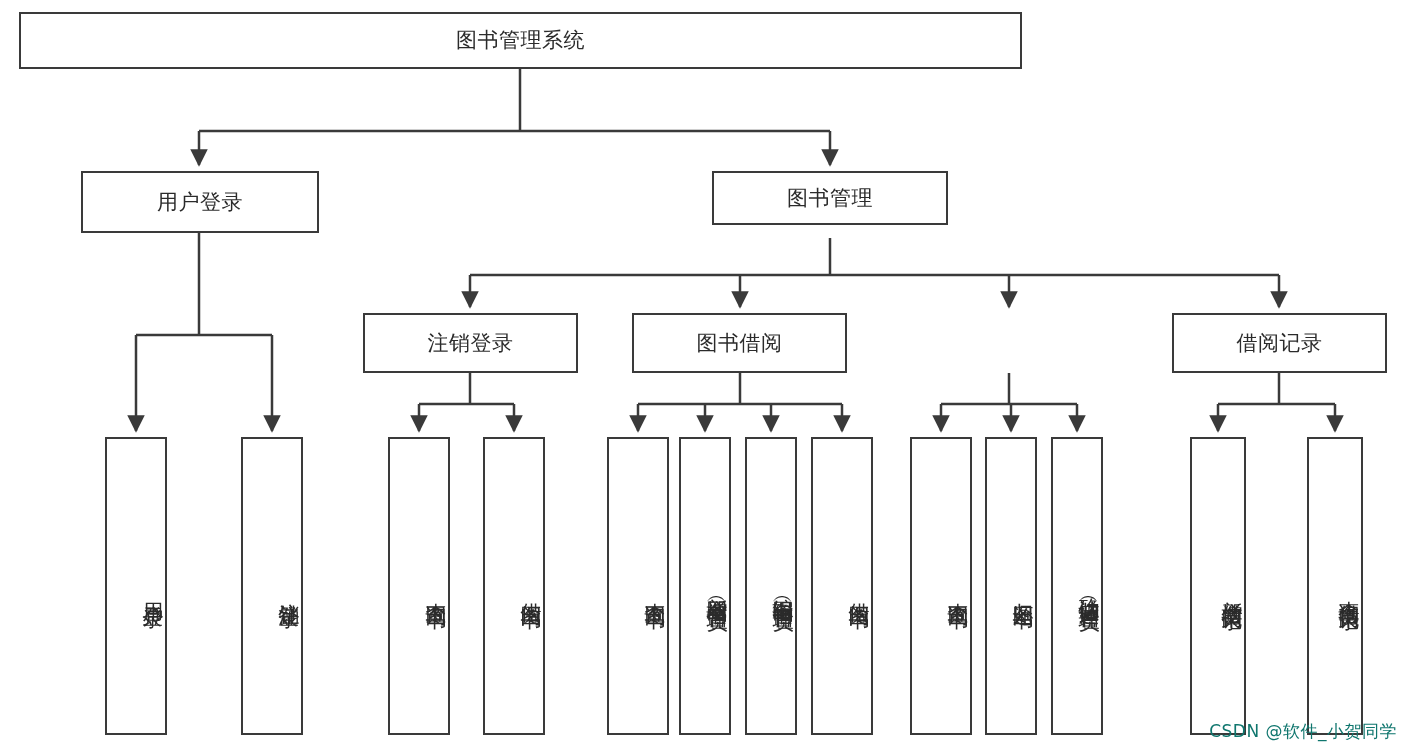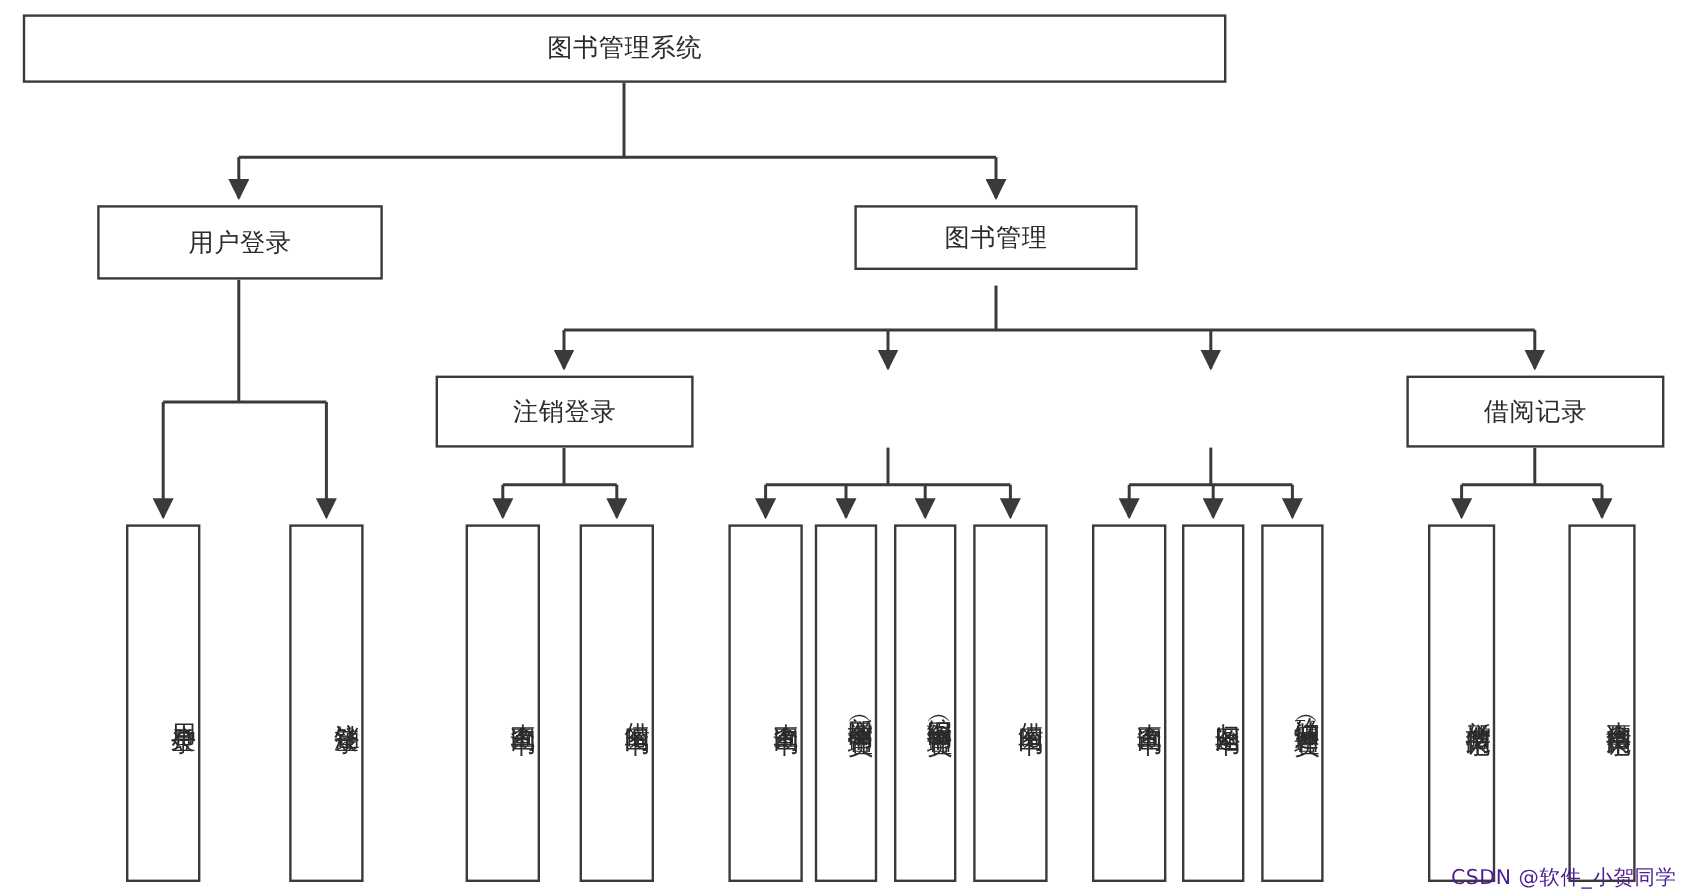--- a/index.html
+++ b/index.html
@@ -53,21 +53,21 @@
   .node.vert > span {
     writing-mode: vertical-rl;
     text-orientation: upright;
     letter-spacing: 2px;
   }
   #watermark {
     position: absolute;
     right: 8px;
     bottom: 4px;
     font-size: 17px;
-    color: #4c1d95;
+    color: #0f766e;
     letter-spacing: 0.5px;
     white-space: nowrap;
     font-family: "DejaVu Sans", "Liberation Sans", sans-serif;
   }
 </style>
 </head>
 <body>
 
 <div id="canvas">
 
@@ -128,20 +128,23 @@
   <div class="node horiz" style="left:81px; top:171px; width:238px; height:62px;">
     <span>用户登录</span>
   </div>
   <div class="node horiz" style="left:712px; top:171px; width:236px; height:54px;">
     <span>图书管理</span>
   </div>
 
   <div class="node horiz" style="left:363px; top:313px; width:215px; height:60px;">
     <span>注销登录</span>
   </div>
+  <div class="node horiz" style="left:632px; top:313px; width:215px; height:60px;">
+    <span>图书借阅</span>
+  </div>
   <div class="node horiz" style="left:1172px; top:313px; width:215px; height:60px;align-items:center;">
     <span>借阅记录</span>
   </div>
 
   <div class="node vert" style="left:105px; top:437px; width:62px; height:298px;">
     <span>用户登录</span>
   </div>
   <div class="node vert" style="left:241px; top:437px; width:62px; height:298px;">
     <span>注销登录</span>
   </div>

